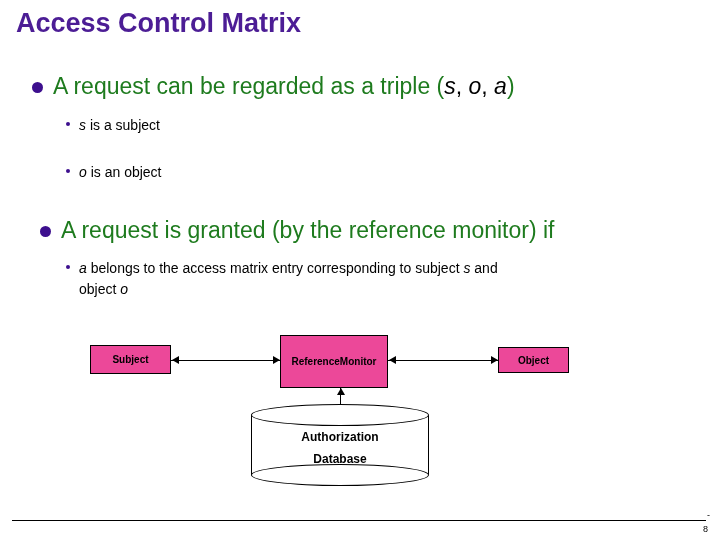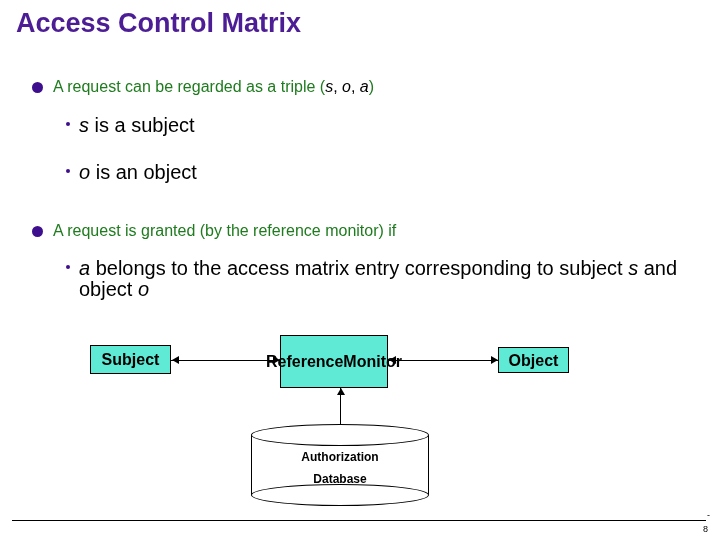--- a/index.html
+++ b/index.html
@@ -38,21 +38,21 @@
   .l1 .dot {
     width: 11px;
     height: 11px;
     border-radius: 50%;
     background: #3d0f8e;
     margin-top: 7px;
     margin-right: 10px;
     flex: none;
   }
   .l1 .txt {
-    font-size: 16px;
+    font-size: 23px;
     color: #1e7b1e;
     line-height: 23px;
     white-space: nowrap;
   }
   .l1 .txt .blk { color: #000000; }
   
   .l2 {
     position: absolute;
     display: flex;
     align-items: flex-start;
@@ -60,36 +60,36 @@
   .l2 .sqdot {
     width: 4px;
     height: 4px;
     background: #3d0f8e;
     border-radius: 50%;
     margin-top: 7px;
     margin-right: 9px;
     flex: none;
   }
   .l2 .txt {
-    font-size: 20px;
+    font-size: 14px;
     color: #000000;
     line-height: 21px;
   }
   i.v { font-style: italic; }
 
   
   .box {
     position: absolute;
     border: 1px solid #000000;
-    background: #5eead4;
+    background: #ec4899;
     display: flex;
     align-items: center;
     justify-content: center;
     text-align: center;
-    font-size: 16px;
+    font-size: 10px;
     font-weight: bold;
     color: #000000;
     line-height: 15px;
     box-sizing: border-box;
   }
   .cyl {
     position: absolute;
     box-sizing: border-box;
   }
   .cyl .body {
@@ -193,21 +193,21 @@
 
   <div class="l2" style="left:66px; top:115px;">
     <span class="sqdot"></span>
     <span class="txt"><i class="v">s</i><span> is a subject</span></span>
   </div>
   <div class="l2" style="left:66px; top:162px;">
     <span class="sqdot"></span>
     <span class="txt"><i class="v">o</i><span> is an object</span></span>
   </div>
 
-  <div class="l1" style="left:32px; top:219px;">
+  <div class="l1" style="left:40px; top:219px;">
     <span class="dot"></span>
     <span class="txt">A request is granted (by the reference monitor) if</span>
   </div>
 
   <div class="l2" style="left:66px; top:258px; width:625px;">
     <span class="sqdot"></span>
     <span class="txt"><i class="v">a</i><span> belongs to the access matrix entry corresponding to subject </span><i class="v">s</i><span> and</span><br><span>object </span><i class="v">o</i></span>
   </div>
 
   <div class="box" style="left:90px; top:345px; width:81px; height:29px;">
@@ -227,21 +227,21 @@
   <div class="arw arw-l" style="left:172px; top:356px;"></div>
   <div class="arw arw-r" style="left:273px; top:356px;"></div>
 
   <div class="hline" style="left:388px; top:360px; width:110px;"></div>
   <div class="arw arw-l" style="left:389px; top:356px;"></div>
   <div class="arw arw-r" style="left:491px; top:356px;"></div>
 
   <div class="vline" style="left:340px; top:388px; height:55px;"></div>
   <div class="arw arw-u" style="left:337px; top:388px;"></div>
 
-  <div class="cyl" style="left:251px; top:424px; width:178px; height:82px;">
+  <div class="cyl" style="left:251px; top:404px; width:178px; height:82px;">
     <div class="body"></div>
     <div class="bot"></div>
     <div class="top"></div>
     <div class="lbl">Authorization</div>
     <div class="lbl" style="top:44px;">Database</div>
   </div>
 
   <div class="pagedash">-</div>
   <div class="footer-rule"></div>
   <div class="pagenum">8</div>

